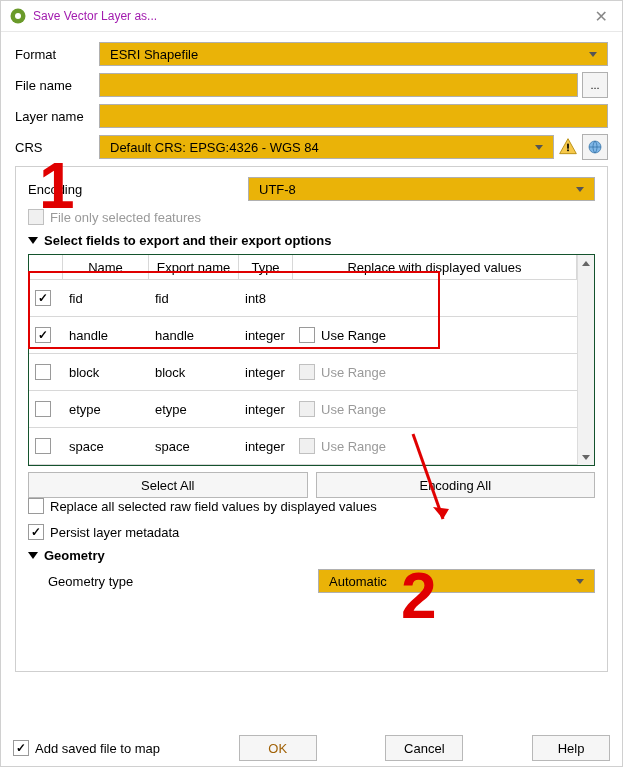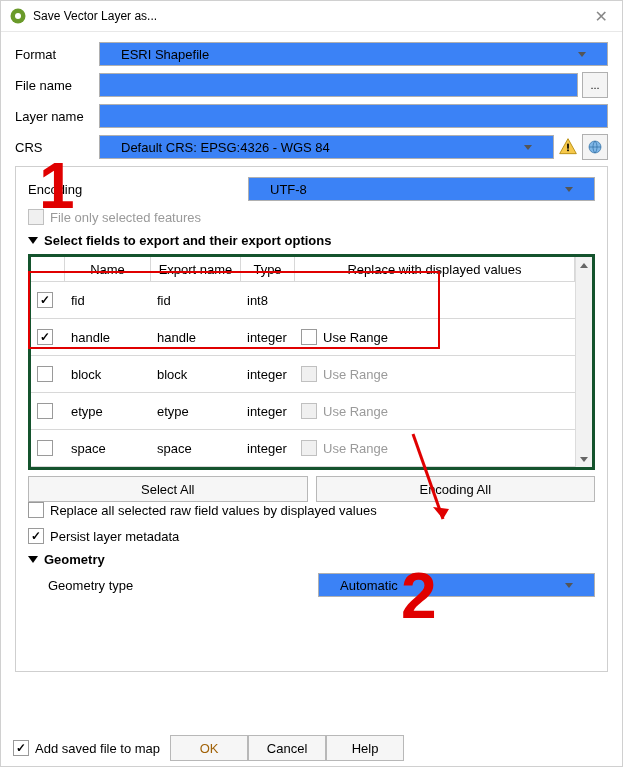--- a/index.html
+++ b/index.html
@@ -1,59 +1,59 @@
 <!DOCTYPE html>
 <html><head>
 <meta charset="utf-8">
 <style>
   html,body{margin:0;padding:0;font-family:"Segoe UI",Arial,sans-serif;font-size:13px;color:#000;background:#fff}
   body{width:623px;height:767px;overflow:hidden;position:relative;border:1px solid #d0d0d0;box-sizing:border-box}
   .titlebar{display:flex;align-items:center;height:30px;padding:0 8px;border-bottom:1px solid #e8e8e8}
   .app-icon{width:18px;height:18px;margin-right:6px}
-  .title-text{color:#000000;font-size:12px;flex:1}
+  .title-text{color:#a21caf;font-size:12px;flex:1}
   .close-x{color:#888;font-size:16px;padding:0 6px;cursor:pointer}
   .dlg{padding:10px 14px 0 14px}
   .row{display:flex;align-items:center;margin-bottom:6px}
   .row .lbl{width:84px}
-  .combo,.txt{flex:1;height:24px;border:1px solid #b0b0b0;background:#3b82f6;display:flex;align-items:center;padding:0 21px;font-size:13px;box-sizing:border-box}
+  .combo,.txt{flex:1;height:24px;border:1px solid #b0b0b0;background:#eab308;display:flex;align-items:center;padding:0 10px;font-size:13px;box-sizing:border-box}
   .combo{justify-content:space-between}
   .tri{width:0;height:0;border-left:4px solid transparent;border-right:4px solid transparent;border-top:5px solid #555}
   .sqbtn{width:24px;height:24px;border:1px solid #b0b0b0;background:#f4f4f4;margin-left:4px;display:flex;align-items:center;justify-content:center;font-size:11px;cursor:pointer}
   .warn-icn{width:20px;height:20px;margin-left:4px}
   .inner{border:1px solid #cfcfcf;padding:10px 12px;margin-top:6px;height:484px;overflow:hidden;position:relative}
   .enc-row{display:flex;align-items:center;margin-bottom:8px}
   .enc-row .lbl{width:220px}
   .cb-row{display:flex;align-items:center;margin-bottom:8px}
   .cb{width:14px;height:14px;border:1px solid #9a9a9a;background:#fff;margin-right:6px;flex-shrink:0;display:flex;align-items:center;justify-content:center}
   .cb.chk::after{content:"✓";font-size:12px;line-height:12px;font-weight:bold}
   .cb.disabled{background:#f0f0f0;border-color:#c0c0c0}
   .section-hd{display:flex;align-items:center;font-weight:bold;margin:4px 0 6px 0}
   .section-arrow{width:0;height:0;border-left:5px solid transparent;border-right:5px solid transparent;border-top:7px solid #000;margin-right:6px}
-  .tbl-wrap{border:3px solid #14532d;display:flex;margin-top:4px}
+  .tbl-wrap{border:1px solid #14532d;display:flex;margin-top:4px}
   .tbl{flex:1}
   .tblrow{display:flex;height:36px;border-bottom:1px solid #d8d8d8}
   .tblrow.hd{height:24px;background:#fff;font-weight:normal}
   .tblrow.hd .cell{border-right:1px solid #d8d8d8;display:flex;align-items:center;justify-content:center}
   .cell{display:flex;align-items:center;padding:0 6px;box-sizing:border-box}
   .c-chk{width:34px;justify-content:center}
   .c-name{width:86px}
   .c-exp{width:90px}
   .c-type{width:54px}
   .c-repl{flex:1}
   .hd .c-name{justify-content:center}
   .rng{display:flex;align-items:center}
   .rng.disabled{color:#9a9a9a}
   .scroll{width:16px;background:#f2f2f2;border-left:1px solid #dcdcdc;position:relative}
   .scroll .up,.scroll .down{height:16px;display:flex;align-items:center;justify-content:center}
   .scroll .up .a{border-left:4px solid transparent;border-right:4px solid transparent;border-bottom:5px solid #666}
   .scroll .down{position:absolute;bottom:0;width:100%}
   .scroll .down .a{border-left:4px solid transparent;border-right:4px solid transparent;border-top:5px solid #666}
   .btnpair{display:flex;gap:8px;margin-top:6px}
   .wbtn{flex:1;height:24px;border:1px solid #b8b8b8;background:#f6f6f6;display:flex;align-items:center;justify-content:center;cursor:pointer}
-  .footer{position:absolute;left:0;right:0;bottom:0;height:36px;display:flex;align-items:center;justify-content:flex-start;padding:0 12px;gap:0}
+  .footer{position:absolute;left:0;right:0;bottom:0;height:36px;display:flex;align-items:center;justify-content:space-between;padding:0 12px;gap:13px}
   .fcb{display:flex;align-items:center;margin-right:10px}
   .pbtn{width:76px;height:24px;border:1px solid #b8b8b8;background:#f6f6f6;display:flex;align-items:center;justify-content:center;cursor:pointer}
   .pbtn.dis{color:#a16207}
   
   .anno{position:absolute;pointer-events:none;font-family:Arial,sans-serif}
   .big{color:#e00000;font-size:64px;font-weight:900}
   .redbox{border:2px solid #e00000;position:absolute;pointer-events:none}
 </style>
 </head>
 <body>

